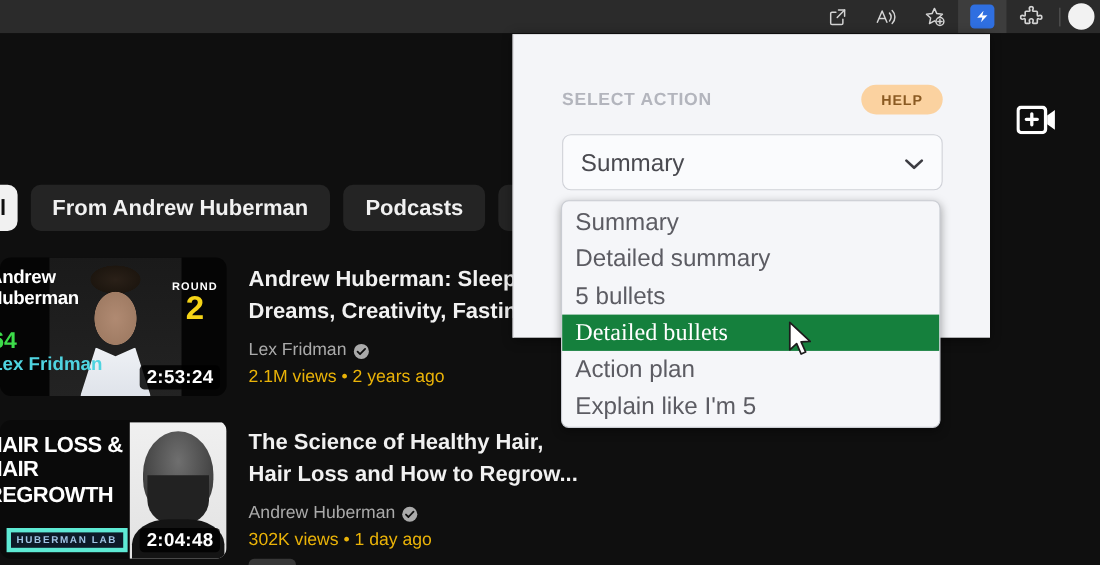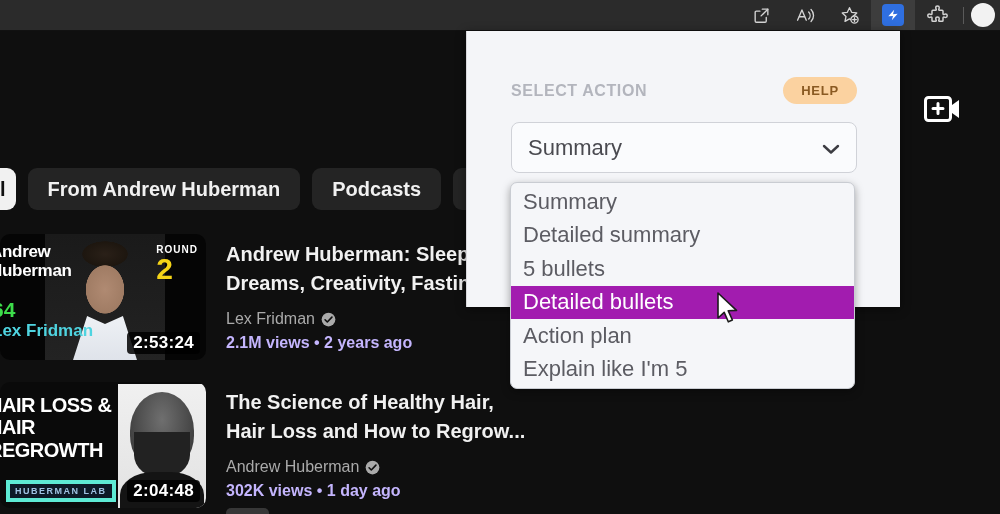--- a/index.html
+++ b/index.html
@@ -65,39 +65,39 @@
     font-size: 17px; font-weight: bold; padding: 1px 6px; border-radius: 4px;
     letter-spacing: .3px;
   }
   .vinfo { padding-top: 6px; min-width: 0; }
   .vtitle {
     color: #f1f1f1; font-size: 20px; font-weight: bold; line-height: 1.45;
     max-width: 300px;
     white-space: pre-line;
   }
   .vchannel { color: #aaa; font-size: 16px; margin-top: 12px; display: flex; align-items: center; gap: 6px; }
-  .vmeta { color: #c4b5fd; font-size: 16px; margin-top: 6px; font-weight: bold; }
+  .vmeta { color: #eab308; font-size: 16px; margin-top: 6px; }
   .verified { width: 15px; height: 15px; flex: 0 0 auto; }
   .new-badge {
     display: inline-block; margin-top: 8px;
     background: #373737; color: #f1f1f1;
     font-size: 13px; font-weight: bold; padding: 3px 8px; border-radius: 5px;
   }
 
   
   .t1 { background: #050505; }
   .t1 .lefttext {
     position: absolute; left: -10px; top: 8px; width: 110px;
     color: #fff; font-weight: bold; font-size: 17px; line-height: 1.12;
     letter-spacing: -.3px;
   }
   .t1 .num64 { position: absolute; left: -8px; top: 64px; color: #3ddc4a; font-weight: bold; font-size: 21px; }
   .t1 .lex { position: absolute; left: -8px; top: 88px; color: #4fd4e0; font-weight: bold; font-size: 17px; line-height: 1.1; }
   .t1 .round {
-    position: absolute; right: 8px; top: 10px; 
+    position: absolute; right: 8px; top: 22px; text-align: center;
   }
   .t1 .round .r1 { color: #fff; font-size: 10px; font-weight: bold; letter-spacing: 1px; }
   .t1 .round .r2 { color: #f5d417; font-size: 30px; font-weight: bold; line-height: .9; }
   .face1 {
     position: absolute; left: 45px; top: 0; width: 120px; height: 126px;
     background:
       radial-gradient(ellipse 30px 22px at 50% 95%, #e8ebf0 0%, #e8ebf0 60%, transparent 62%),
       radial-gradient(ellipse 27px 34px at 50% 44%, #b08a72 0%, #a07c64 70%, transparent 72%),
       radial-gradient(ellipse 32px 18px at 50% 16%, #2a2018 0%, #1d160f 70%, transparent 72%),
       linear-gradient(180deg, #1a1a1a 0%, #232323 100%);
@@ -193,21 +193,21 @@
     box-shadow: 0 3px 9px rgba(0,0,0,.35);
     padding: 2px 0;
     overflow: hidden;
     z-index: 20;
   }
   .opt {
     height: 33.5px; display: flex; align-items: center;
     padding-left: 12px; color: #5c5c63; font-size: 22px;
     cursor: pointer; white-space: nowrap;
   }
-  .opt.highlighted { background: #a21caf; color: #ffffff; }
+  .opt.highlighted { background: #15803d; color: #ffffff; font-family: Liberation Serif, serif; }
 
   .cursor { position: absolute; left: 716px; top: 292px; z-index: 40; }
 </style>
 </head>
 <body>
 
 <div id="screen">
 
   <div class="yt-page">
 

